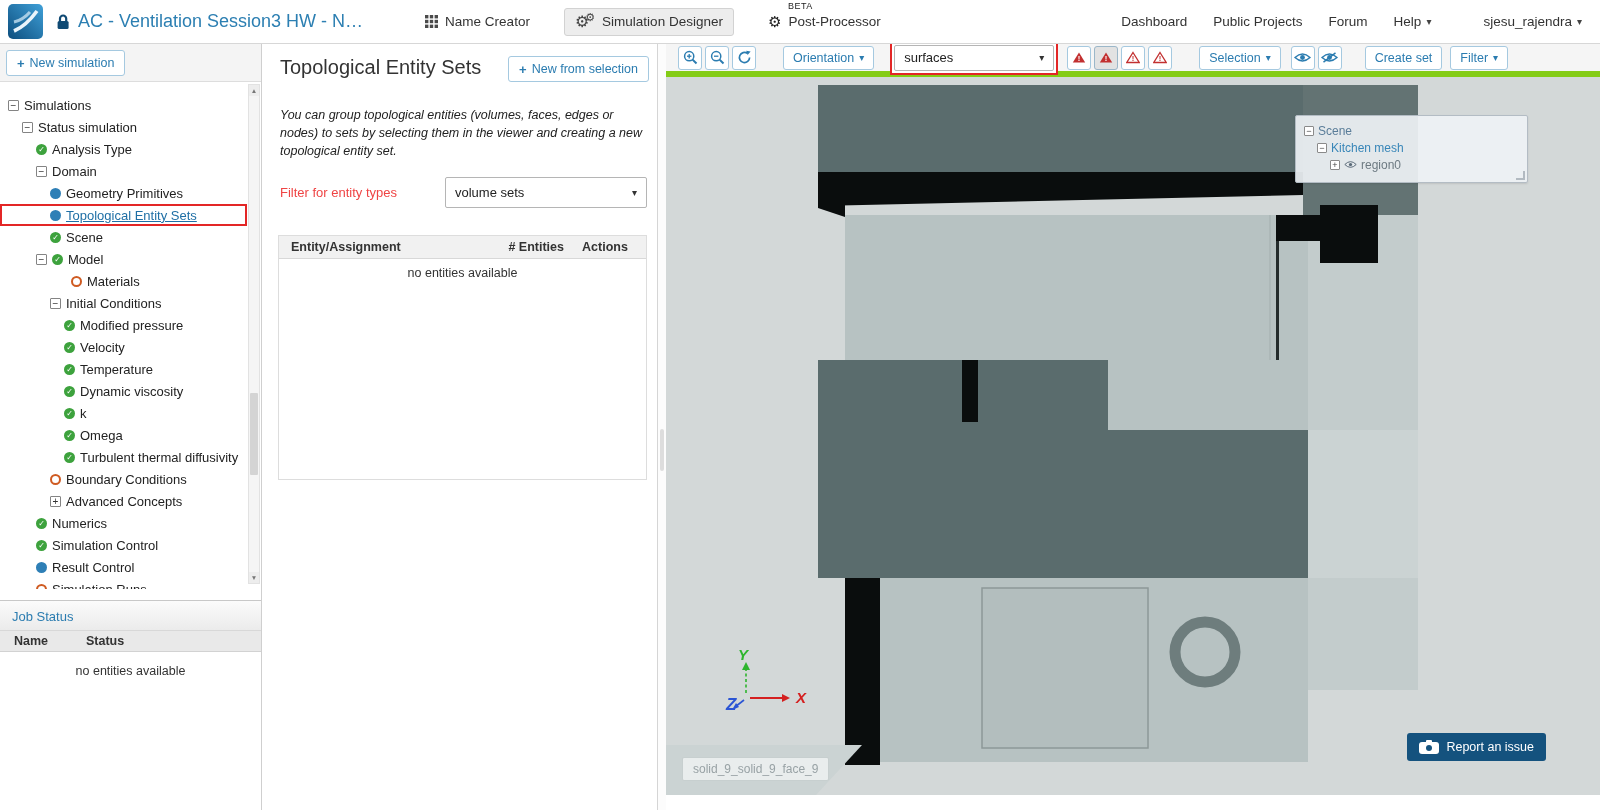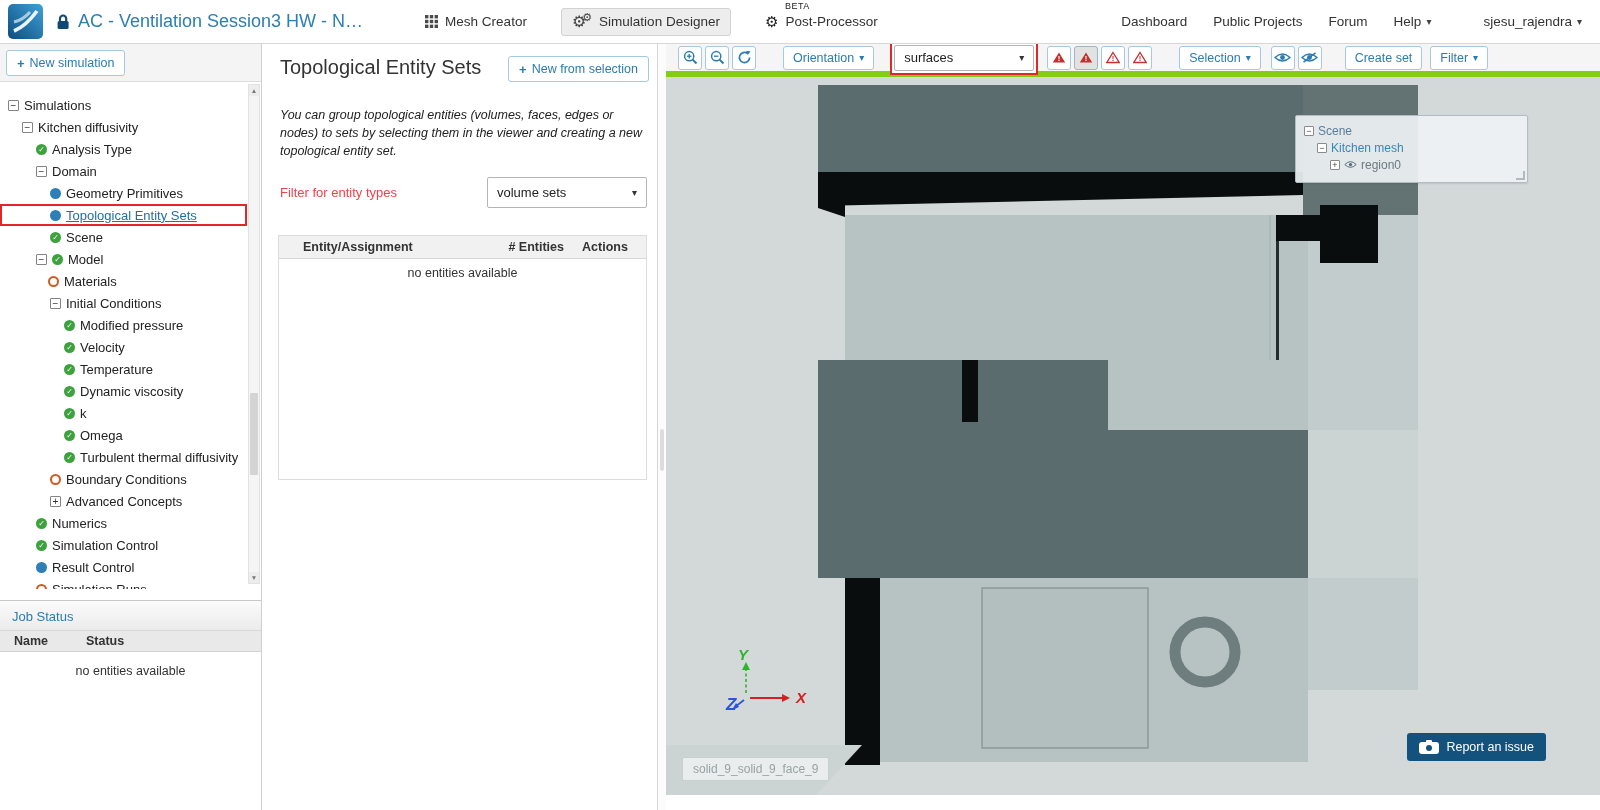--- a/index.html
+++ b/index.html
@@ -50,26 +50,26 @@
 .js-cols{height:21px;background:#e9e9e9;border-bottom:1px solid #d2d2d2;display:flex;font-size:12.5px;font-weight:bold;color:#333;line-height:21px}
 .jc1{padding-left:14px;width:86px}
 .js-empty{text-align:center;padding-top:12px;font-size:12.5px;color:#333}
 
 .panel-center{position:absolute;left:262px;top:0;width:396px;height:766px;background:#fff;border-right:1px solid #d5d5d5}
 .cp-title{position:absolute;left:18px;top:12px;font-size:20px;color:#333}
 .cp-newsel{position:absolute;right:8px;top:12px}
 .cp-desc{position:absolute;left:18px;top:62px;width:366px;font-size:12.5px;font-style:italic;color:#222;line-height:1.45}
 .cp-filter{position:absolute;left:18px;right:10px;top:133px;display:flex;align-items:center}
 .cp-flabel{flex:1;font-size:13px;color:#ef4444}
-.selectbox{width:160px;height:31px;border:1px solid #b5b5b5;border-radius:2px;background:#fff;display:flex;align-items:center;padding:0 9px;font-size:13px;color:#222;cursor:pointer}
+.selectbox{width:202px;height:31px;border:1px solid #b5b5b5;border-radius:2px;background:#fff;display:flex;align-items:center;padding:0 9px;font-size:13px;color:#222;cursor:pointer}
 .selectbox .sb-val{flex:1;white-space:nowrap;overflow:hidden}
-.selectbox.sm{width:140px;height:26px}
+.selectbox.sm{width:160px;height:26px}
 .tbl{position:absolute;left:16px;right:10px;top:191px;height:245px;border:1px solid #ddd;background:#fff}
 .tbl-head{display:flex;height:23px;line-height:23px;background:#f1f1f1;border-bottom:1px solid #d8d8d8;font-size:12.5px;font-weight:bold;color:#333}
-.tbl-head .c1{flex:1;padding-left:24px}
+.tbl-head .c1{flex:1;padding-left:12px}
 .tbl-head .c2{width:88px;text-align:right}
 .tbl-head .c3{width:82px;text-align:center}
 .tbl-empty{text-align:center;padding-top:7px;font-size:12.5px;color:#333}
 
 .splitter{position:absolute;left:658px;top:0;width:8px;height:766px;background:#fcfcfc}
 .splitter-handle{position:absolute;left:2px;top:385px;width:4px;height:42px;background:#ddd;border-radius:2px;cursor:col-resize}
 
 .viewer{position:absolute;left:666px;top:0;width:934px;height:766px;background:#fff}
 .vtoolbar{position:absolute;left:0;top:0;width:100%;height:33px;background:#f5f5f5;border-bottom:6px solid #84cc16;display:flex;align-items:center;padding-left:12px}
 .tb-ib{width:24px;height:24px;background:#fff;border:1px solid #a5c9e0;border-radius:3px;display:inline-flex;align-items:center;justify-content:center;margin-right:3px;padding:0}
@@ -128,21 +128,21 @@
             <rect x="4.8" y="0" width="3.4" height="3.4" fill="#4a4a4a"></rect>
             <rect x="9.6" y="0" width="3.4" height="3.4" fill="#4a4a4a"></rect>
           <rect x="0" y="4.8" width="3.4" height="3.4" fill="#4a4a4a"></rect>
             <rect x="4.8" y="4.8" width="3.4" height="3.4" fill="#4a4a4a"></rect>
             <rect x="9.6" y="4.8" width="3.4" height="3.4" fill="#4a4a4a"></rect>
           <rect x="0" y="9.6" width="3.4" height="3.4" fill="#4a4a4a"></rect>
             <rect x="4.8" y="9.6" width="3.4" height="3.4" fill="#4a4a4a"></rect>
             <rect x="9.6" y="9.6" width="3.4" height="3.4" fill="#4a4a4a"></rect>
         </svg>
       </span>
-      <span>Mesh Creator</span>
+      <span>Name Creator</span>
     </div>
     <div class="tab active">
       <span class="tab-ic gears">
           <span class="g1">⚙</span>
           <span class="g2">⚙</span>
         </span>
       <span>Simulation Designer</span>
     </div>
     <div class="tab">
       <span class="beta">BETA</span>
@@ -183,21 +183,21 @@
         <span>New simulation</span>
       </button>
     </div>
     <div class="tree" id="sim-tree">
         <div class="tree-row" style="padding-left: 8px;">
           <span class="ti box">−</span>
           <span class="t-label">Simulations</span>
         </div>
         <div class="tree-row" style="padding-left: 22px;">
           <span class="ti box">−</span>
-          <span class="t-label">Kitchen diffusivity</span>
+          <span class="t-label">Status simulation</span>
         </div>
         <div class="tree-row" style="padding-left: 36px;">
           <span class="ti circ check">✓</span>
           <span class="t-label">Analysis Type</span>
         </div>
         <div class="tree-row" style="padding-left: 36px;">
           <span class="ti box">−</span>
           <span class="t-label">Domain</span>
         </div>
         <div class="tree-row" style="padding-left: 50px;">
@@ -210,21 +210,21 @@
         </div>
         <div class="tree-row" style="padding-left: 50px;">
           <span class="ti circ check">✓</span>
           <span class="t-label">Scene</span>
         </div>
         <div class="tree-row" style="padding-left: 36px;">
           <span class="ti box">−</span>
           <span class="ti circ check">✓</span>
           <span class="t-label">Model</span>
         </div>
-        <div class="tree-row" style="padding-left: 48px; align-items: center;">
+        <div class="tree-row" style="padding-left: 71px; align-items: center;">
           <span class="ti circ open"></span>
           <span class="t-label">Materials</span>
         </div>
         <div class="tree-row" style="padding-left: 50px;">
           <span class="ti box">−</span>
           <span class="t-label">Initial Conditions</span>
         </div>
         <div class="tree-row" style="padding-left: 64px;">
           <span class="ti circ check">✓</span>
           <span class="t-label">Modified pressure</span>

